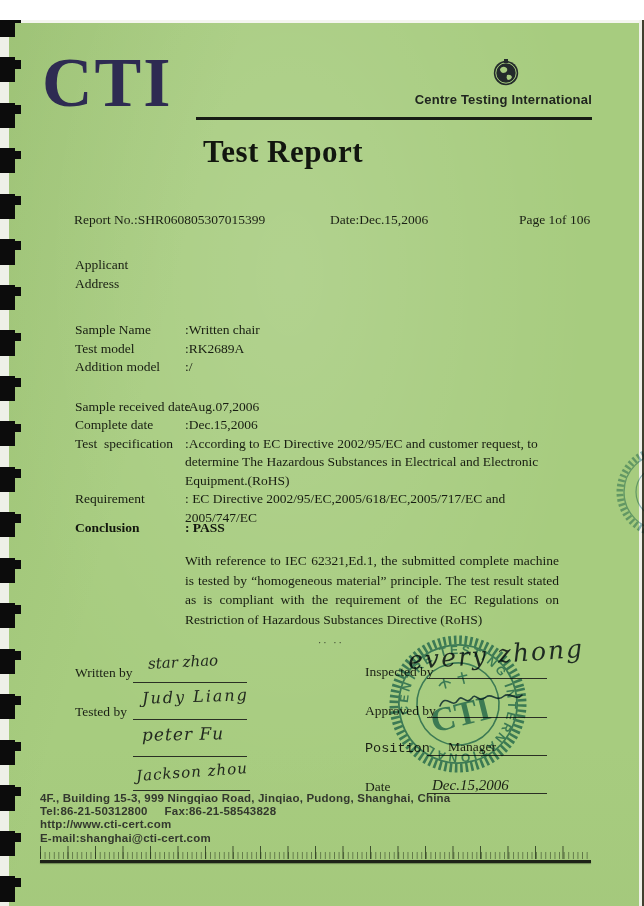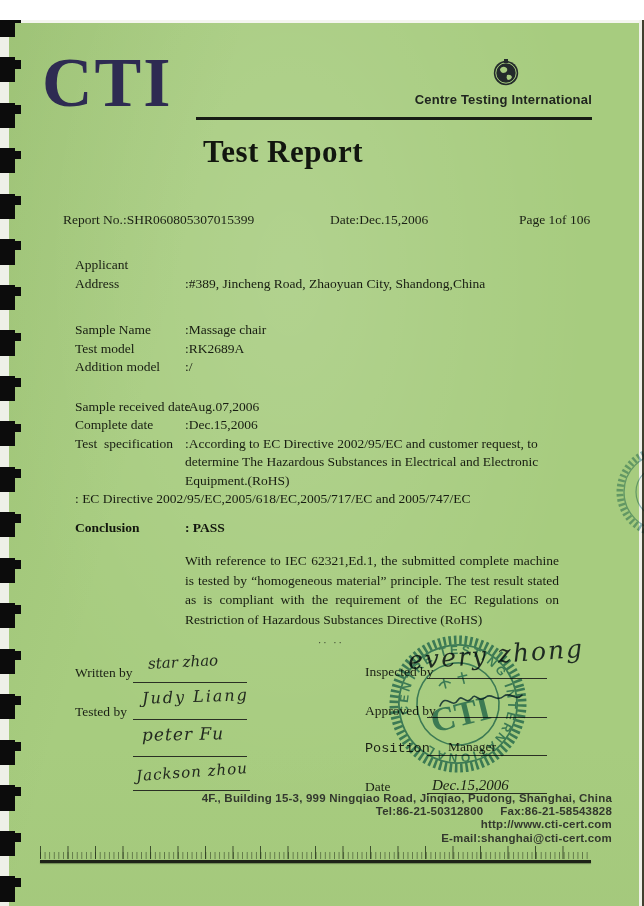--- a/index.html
+++ b/index.html
@@ -33,21 +33,21 @@
     color:#2e2b52;letter-spacing:2px;}
   .org{position:absolute;right:52px;top:72px;
     font-family:"Liberation Sans",sans-serif;font-size:13px;font-weight:bold;color:#20251f;
     letter-spacing:.2px;}
   .globe{position:absolute;right:124px;top:38px;width:28px;height:28px;}
   .header-rule{position:absolute;left:196px;top:97px;width:396px;height:3px;background:#181d15;}
   .title{position:absolute;left:0;top:114px;width:566px;text-align:center;
     font-size:31px;font-weight:bold;color:#12160f;letter-spacing:.5px;}
   
   .meta{position:absolute;left:0;top:192px;width:644px;font-size:13.5px;color:#1b2015;}
-  .meta .m1{position:absolute;left:63px;}
+  .meta .m1{position:absolute;left:74px;}
   .meta .m2{position:absolute;left:330px;}
   .meta .m3{position:absolute;left:519px;}
   
   .fields{position:absolute;left:75px;top:236px;width:500px;font-size:13.5px;line-height:18.5px;color:#181d12;}
   .frow{display:flex;}
   .frow .lab{width:110px;flex:0 0 110px;white-space:pre;}
   .frow .val{flex:1;white-space:pre-wrap;}
   .gap-lg{height:28px;}
   .gap-md{height:21px;}
   .conclusion{position:absolute;left:75px;top:500px;width:500px;display:flex;
@@ -65,21 +65,21 @@
   .sig.s4{left:136px;top:743px;font-size:15px;transform:rotate(-4deg);letter-spacing:1px;}
   .sig.s5{left:408px;top:620px;font-size:25px;transform:rotate(-4deg);letter-spacing:2px;color:#1e2a22;}
   .mgr{position:absolute;left:448px;top:719px;font-size:13.5px;color:#1b2015;}
   .dateval{position:absolute;left:432px;top:757px;font-size:15px;color:#1b2015;font-style:italic;}
   .approved-squiggle{position:absolute;left:438px;top:668px;}
   
   .stamp{position:absolute;left:384px;top:610px;width:148px;height:148px;
     opacity:.78;mix-blend-mode:multiply;transform:rotate(-14deg);}
   .stamp2{position:absolute;left:606px;top:420px;width:100px;height:104px;opacity:.5;mix-blend-mode:multiply;}
   
-  .footer{position:absolute;left:40px;top:772px;width:572px;text-align:right;
+  .footer{position:absolute;left:40px;top:772px;width:572px;text-align:left;
     font-family:"Liberation Sans",sans-serif;font-size:11.5px;line-height:13.2px;color:#33382e;
     font-weight:bold;letter-spacing:.2px;}
   .footer div{white-space:pre;}
   
   .ruler{position:absolute;left:40px;top:826px;width:548px;height:13px;
     background-image:
       linear-gradient(to right, rgba(35,48,25,.55) 0 1px, rgba(0,0,0,0) 1px),
       linear-gradient(to right, rgba(35,48,25,.8) 0 1.2px, rgba(0,0,0,0) 1.2px);
     background-repeat:repeat-x,repeat-x;
     background-position:0 100%,0 100%;
@@ -121,26 +121,25 @@
     <span class="m2">Date:Dec.15,2006</span>
     <span class="m3">Page 1of 106</span>
   </div>
 
   <div class="fields">
     <div class="frow">
       <span class="lab">Applicant</span>
     </div>
     <div class="frow">
       <span class="lab">Address</span>
-      <span class="val">:#389, Jincheng Road, Zhaoyuan City, Shandong,China</span>
     </div>
     <div class="gap-lg"></div>
     <div class="frow">
       <span class="lab">Sample Name</span>
-      <span class="val">:Massage chair</span>
+      <span class="val">:Written chair</span>
     </div>
     <div class="frow">
       <span class="lab">Test model</span>
       <span class="val">:RK2689A</span>
     </div>
     <div class="frow">
       <span class="lab">Addition model</span>
       <span class="val">:/</span>
     </div>
     <div class="gap-md"></div>
@@ -150,20 +149,21 @@
     </div>
     <div class="frow">
       <span class="lab">Complete date</span>
       <span class="val">:Dec.15,2006</span>
     </div>
     <div class="frow">
       <span class="lab">Test  specification</span>
       <span class="val">:According to EC Directive 2002/95/EC and customer request, to determine The Hazardous Substances in Electrical and Electronic Equipment.(RoHS)</span>
     </div>
     <div class="frow">
+      <span class="lab">Requirement</span>
       <span class="val">: EC Directive 2002/95/EC,2005/618/EC,2005/717/EC and 2005/747/EC</span>
     </div>
   </div>
 
   <div class="conclusion">
     <span class="lab">Conclusion</span>
     <span class="val">: PASS</span>
   </div>
 
   <div class="statement">With reference to IEC 62321,Ed.1, the submitted complete machine is tested by  “homogeneous material” principle. The test result stated as is compliant with the requirement of the EC Regulations on Restriction of Hazardous Substances Directive (RoHS)</div>

